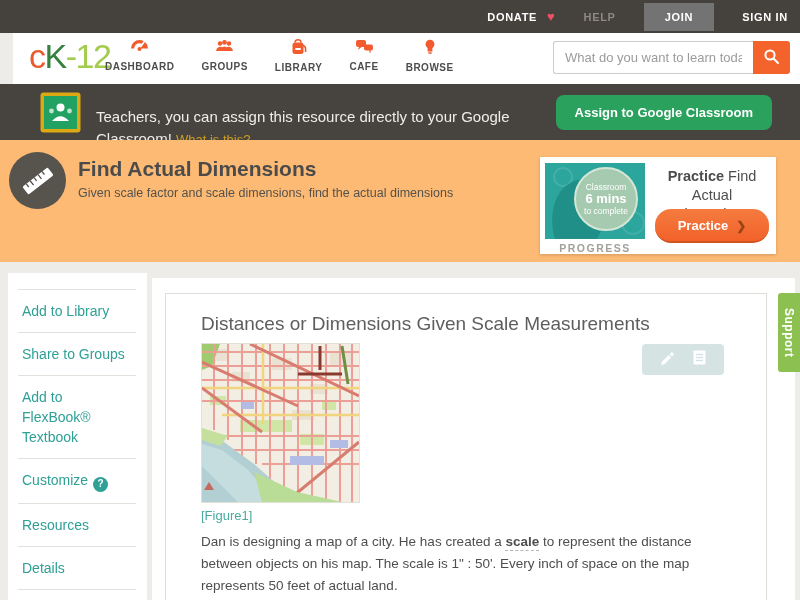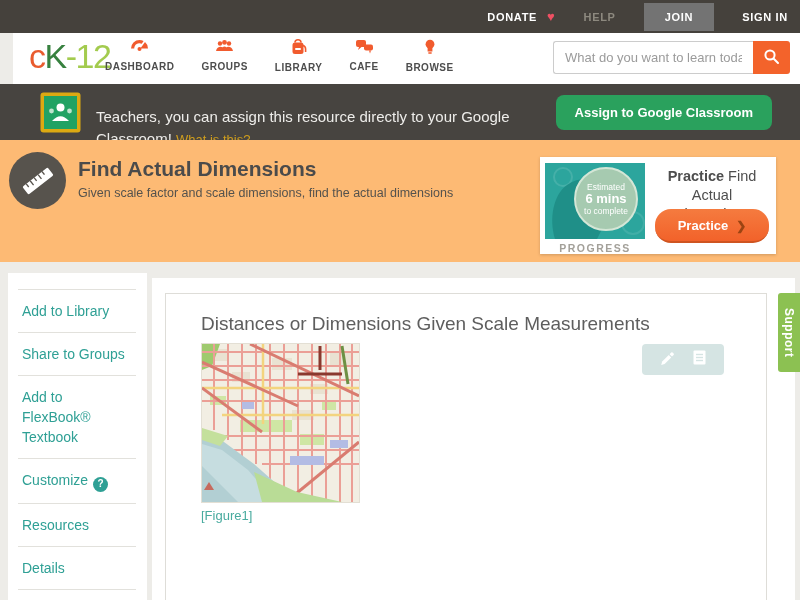--- a/index.html
+++ b/index.html
@@ -196,21 +196,21 @@
 
     <div class="practice-card">
       <div class="thumb">
         <svg width="100" height="76" viewBox="0 0 100 76">
           <rect width="100" height="76" fill="#2ca59d"></rect>
           <circle cx="18" cy="14" r="9" fill="none" stroke="rgba(255,255,255,0.12)" stroke-width="2"></circle>
           <circle cx="88" cy="60" r="11" fill="none" stroke="rgba(255,255,255,0.10)" stroke-width="2"></circle>
           <path d="M10 76 C4 56 8 32 22 22 C36 12 56 14 63 28 C69 40 66 54 58 64 L52 76 Z" fill="#1f8f88"></path>
         </svg>
         <div class="est-circle">
-          <span class="est1">Estimated</span>
+          <span class="est1">Classroom</span>
           <span class="est2">6 mins</span>
           <span class="est1">to complete</span>
         </div>
       </div>
       <div class="progress-lbl">PROGRESS</div>
       <div class="cta"><b>Practice</b><span> Find Actual Dimensions</span></div>
       <button class="practice-btn"><span>Practice</span><span class="arr">❯</span></button>
     </div>
   </section>
 
@@ -306,19 +306,20 @@
         <rect x="128" y="96" width="18" height="8" fill="#b3bce4"></rect>
         <path d="M0 90 L22 98 L52 120 L95 158 L0 158 Z" fill="#b2cfd3"></path>
         <path d="M0 100 L20 106 L46 126 L74 158 L36 158 L0 122 Z" fill="#c6dde0"></path>
         <path d="M0 84 L26 92 L18 102 L0 96 Z" fill="#c4e09c"></path>
         <path d="M52 128 L95 148 L140 158 L60 158 Z" fill="#b9dc96"></path>
         <path d="M2 146 l5 -8 5 8 z" fill="#c66a5e"></path>
       </svg>
 
       <div class="figcap">[Figure1]</div>
 
+      <p class="para"><span>Dan is designing a map of a city. He has created a </span><span class="term">scale</span><span> to represent the distance between objects on his map. The scale is 1" : 50'. Every inch of space on the map represents 50 feet of actual land.</span></p>
 
     </div>
   </section>
 
   <div class="support">Support</div>
 
 </div>
 
 </body></html>

